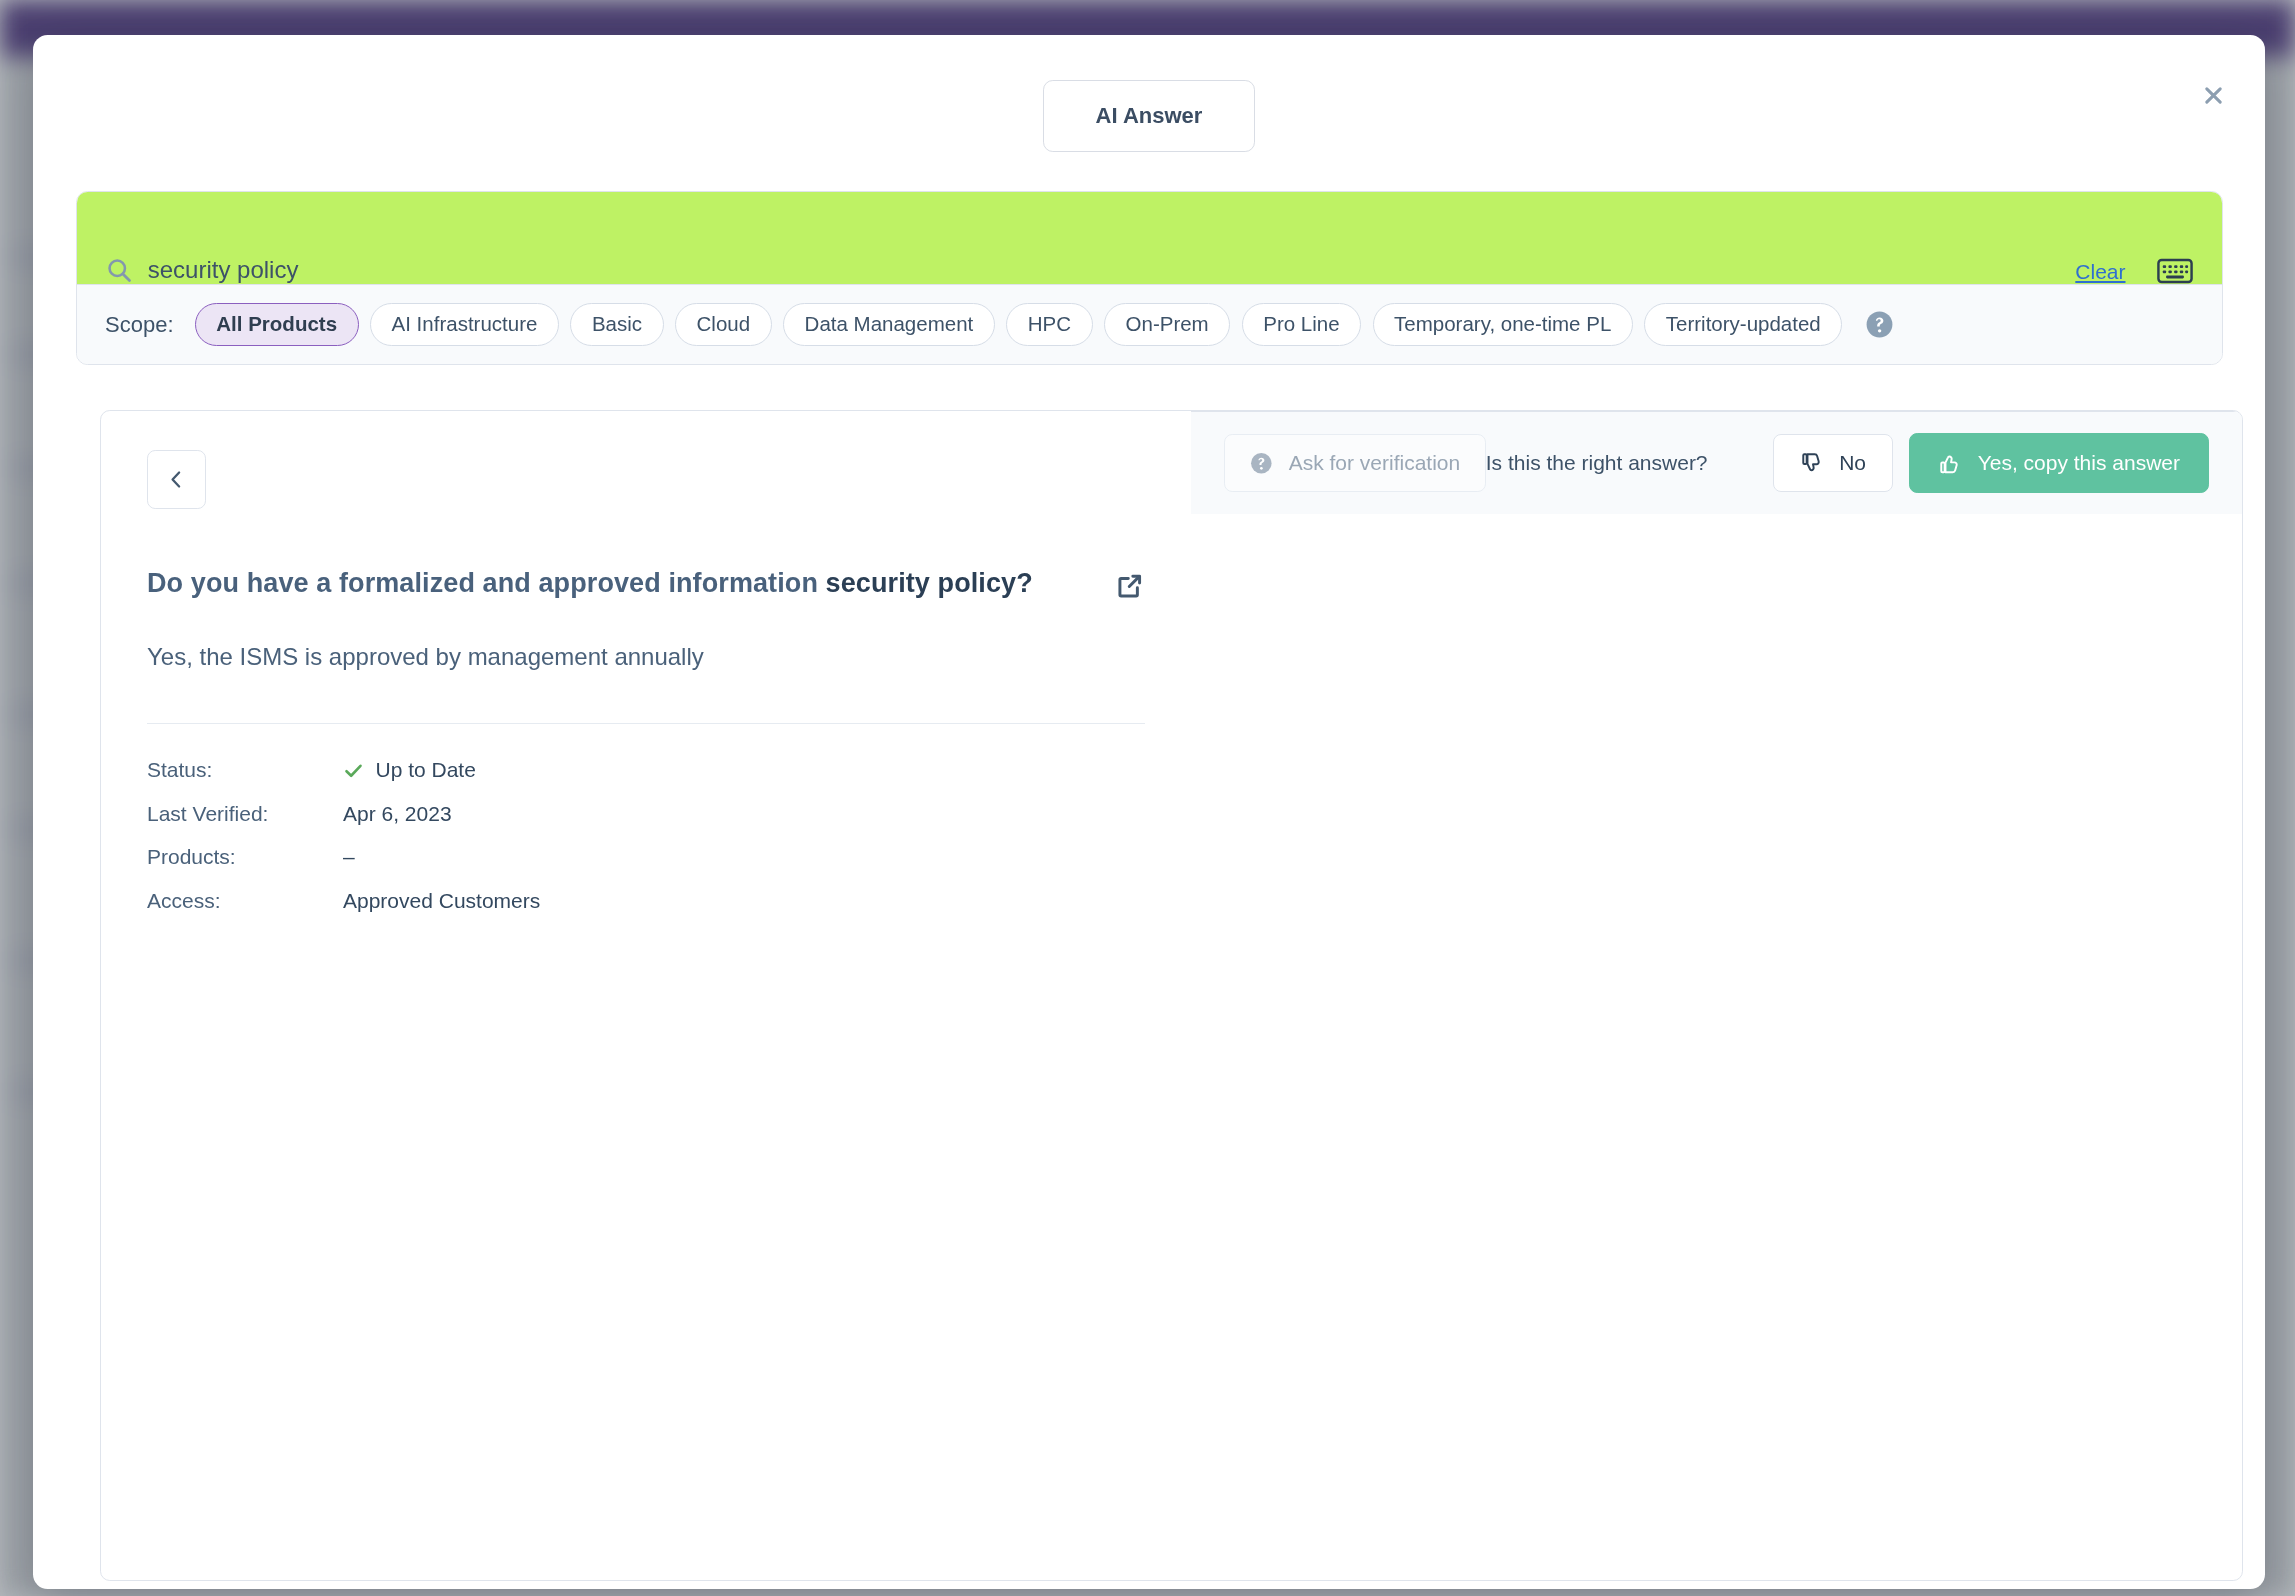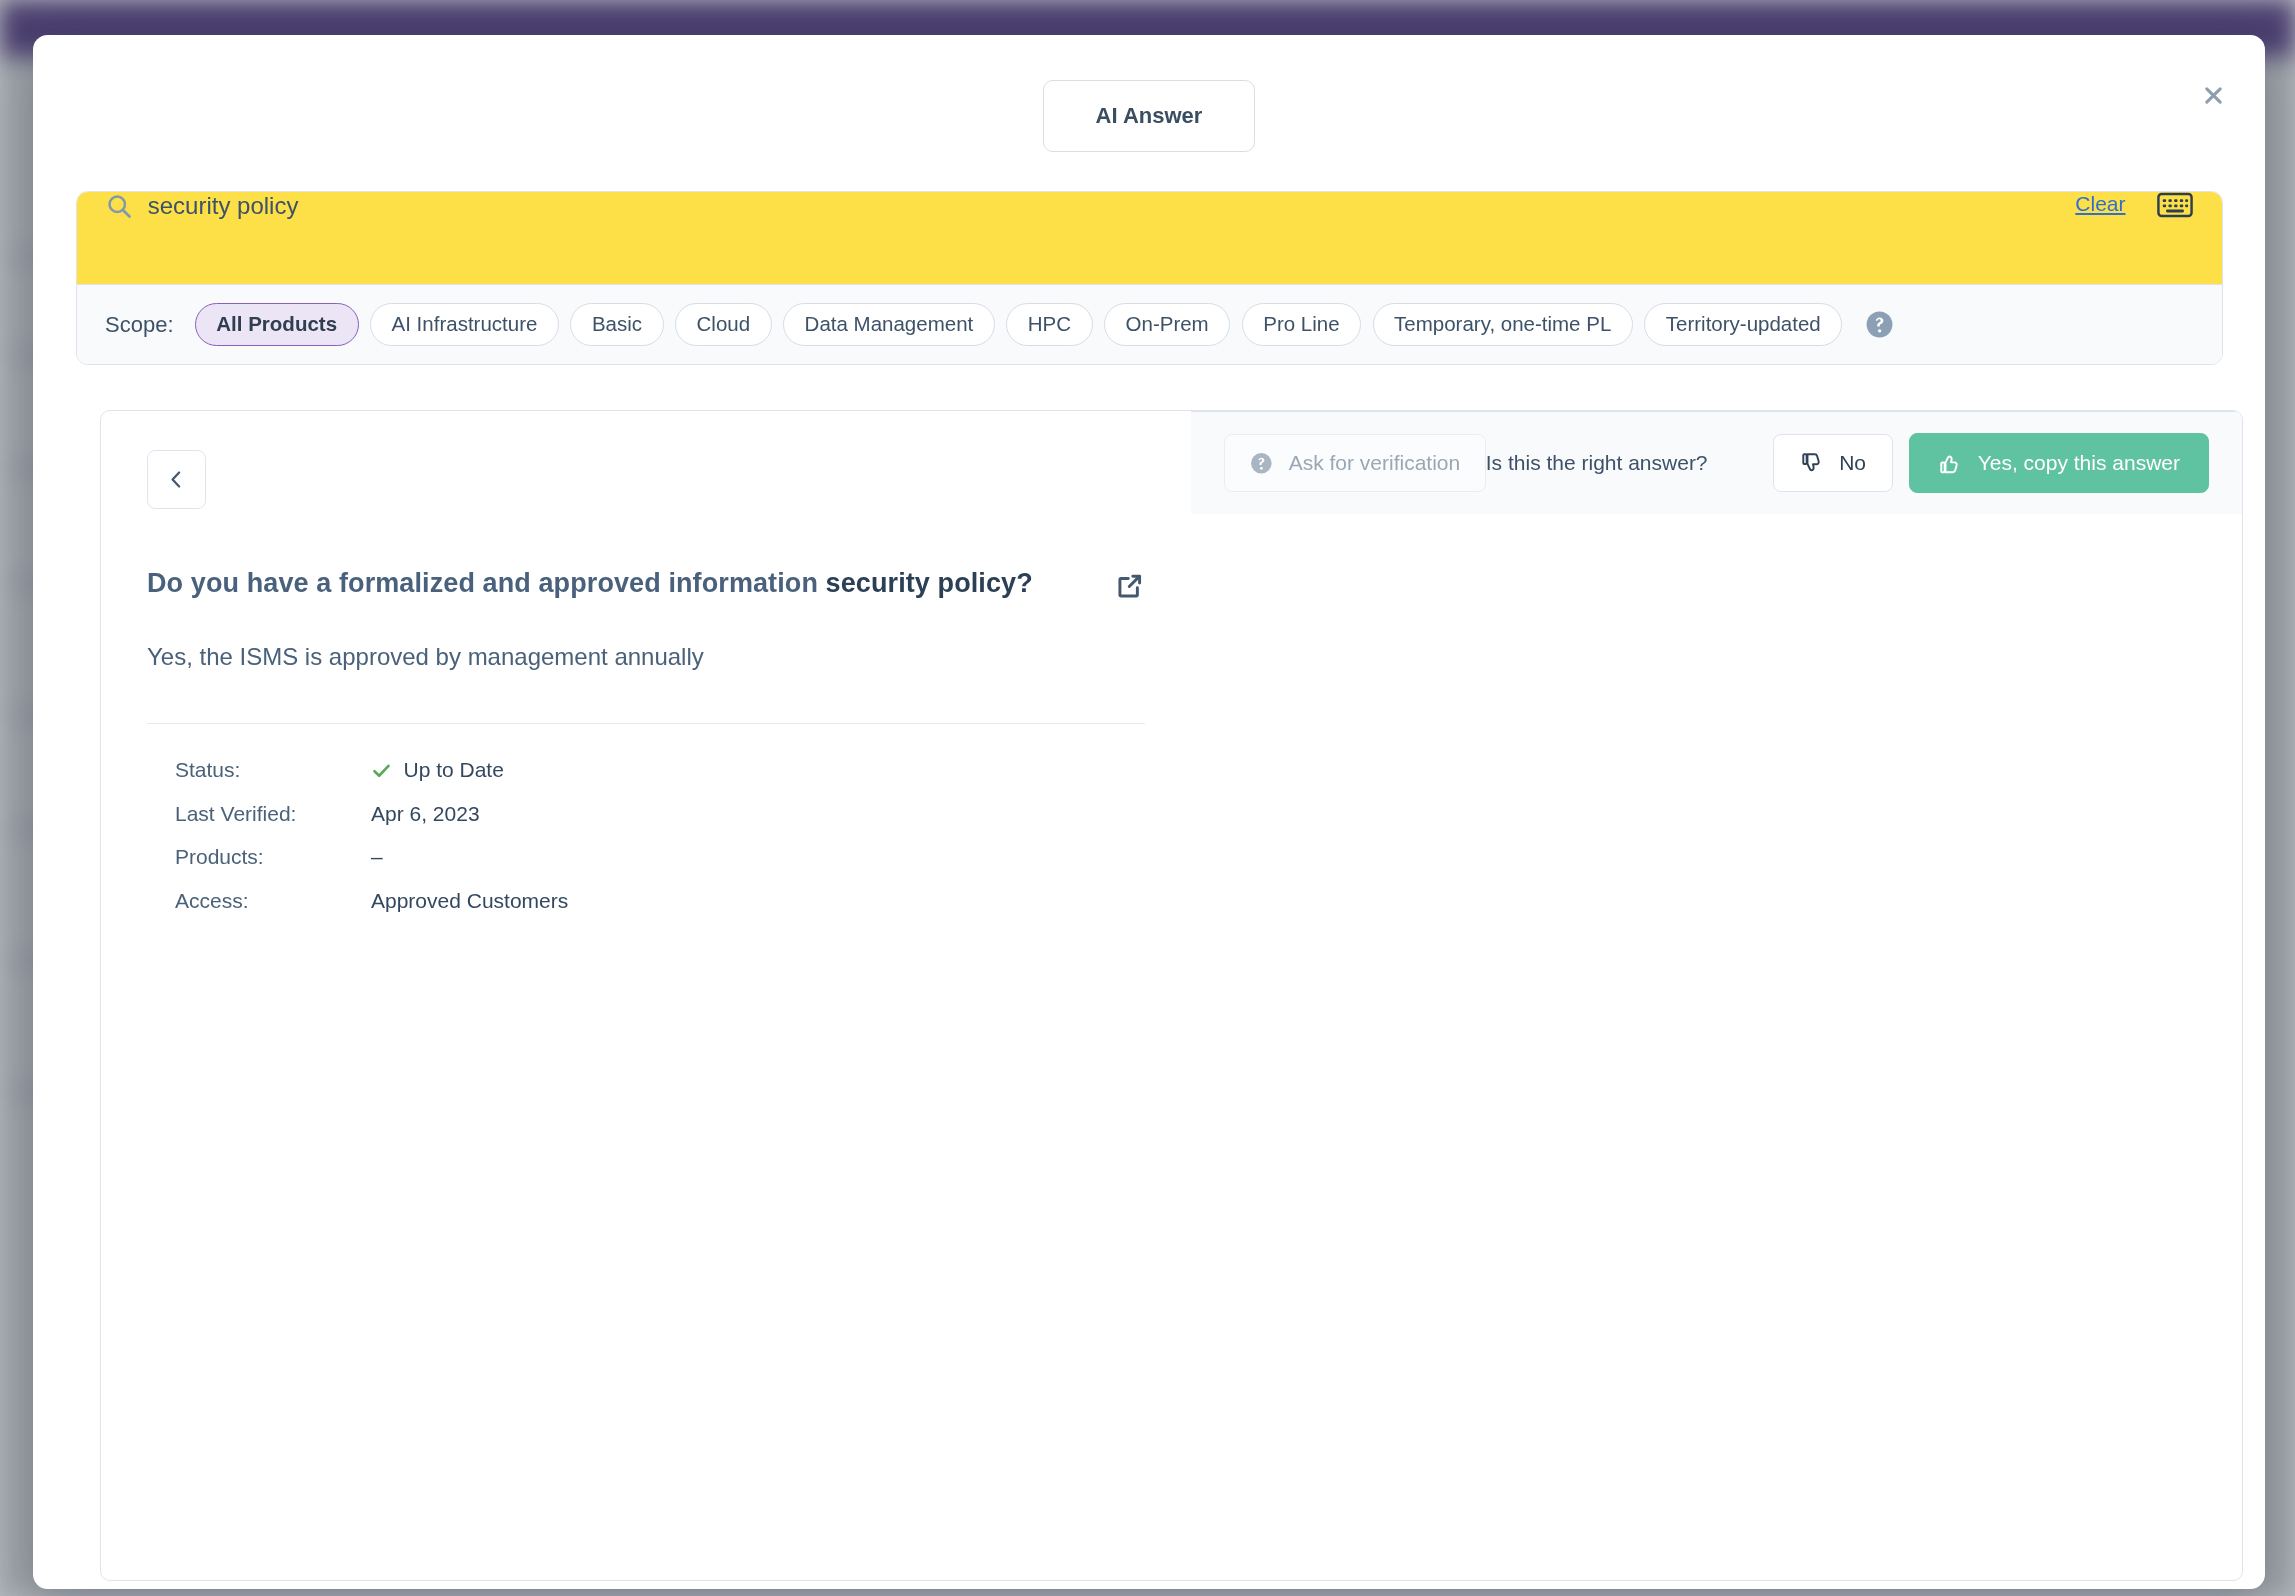--- a/index.html
+++ b/index.html
@@ -75,24 +75,24 @@
   .search-box {
     position: absolute;
     left: 43px; top: 156px;
     width: 2147px;
     border: 1.6px solid #dfe4ec;
     border-radius: 11.5px;
     background: #fff;
     overflow: hidden;
   }
   .search-row {
-    display: flex; align-items: flex-start;
+    display: flex; align-items: flex-end;
     height: 92px;
     padding: 0 29.5px 0 28px;
-    background: #fde047;
+    background: #bef264;
   }
   .search-icon { width: 28px; height: 28px; flex: 0 0 auto; margin-right: 14.7px; }
   .search-input {
     flex: 1 1 auto;
     border: none; outline: none;
     font-size: 24px;
     color: #3d5268;
     font-family: "Liberation Sans", sans-serif;
     background: transparent;
   }
@@ -178,21 +178,21 @@
     line-height: 1.4;
   }
 
   .divider {
     margin-top: 49px;
     height: 1.6px; background: #e6ebf1;
     width: 100%;
   }
 
   .meta { margin-top: 34px; }
-  .meta-row { display: flex; align-items: center; margin-bottom: 19.6px; margin-left: 28px; }
+  .meta-row { display: flex; align-items: center; margin-bottom: 19.6px; }
   .meta-key {
     width: 196px; flex: 0 0 196px;
     font-size: 21px; color: #4a617a;
   }
   .meta-val {
     font-size: 21px; color: #33485f;
     display: flex; align-items: center;
   }
   .check-icon { width: 21px; height: 21px; margin-right: 11.5px; flex: 0 0 auto; }
 

